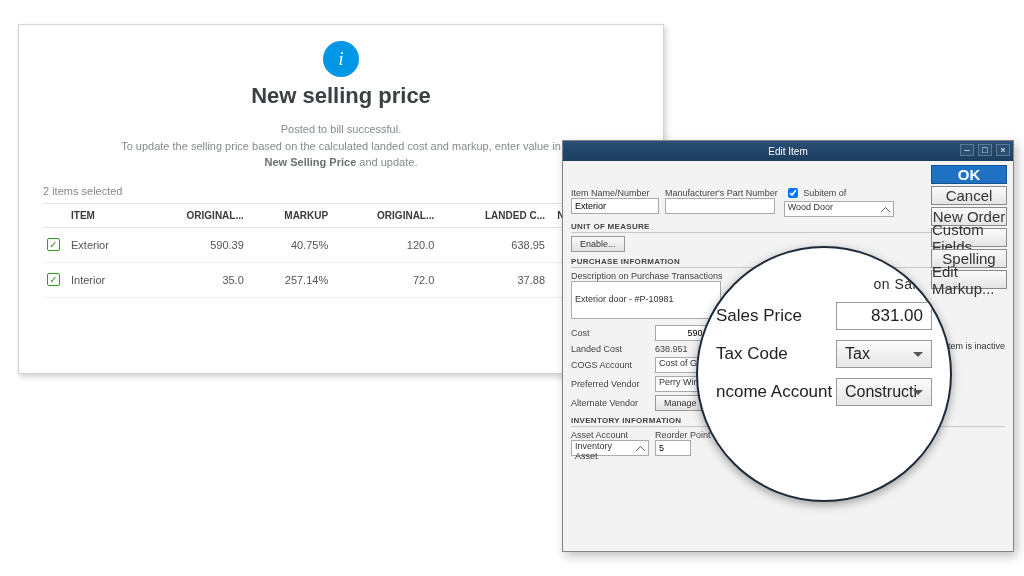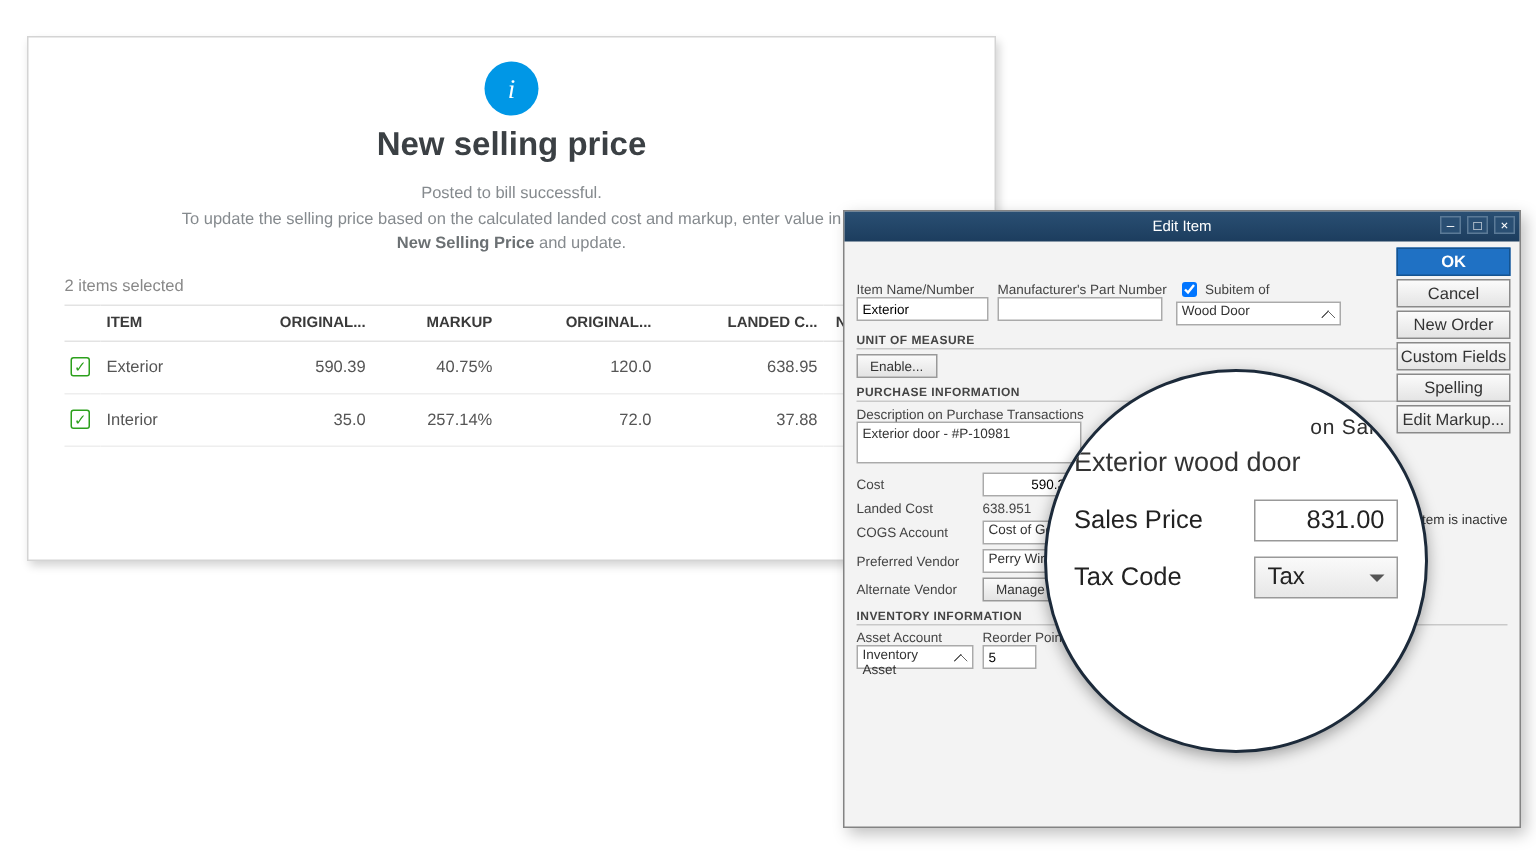--- a/index.html
+++ b/index.html
@@ -55,21 +55,21 @@
   .row { display: flex; align-items: center; gap: 6px; margin-bottom: 3px; }
   .lbl { font-size: 9px; color: #444; }
   .sectlbl { font-size: 8px; font-weight: 700; letter-spacing: .3px; color: #444;
     border-bottom: 1px solid #c9c9c9; margin: 5px 0 3px; padding-bottom: 1px; }
   .dd, .tx { height: 16px; font-size: 9px; border: 1px solid #aaa; background: #fff; padding: 0 3px; }
   .dd { padding-right: 14px; background-image: linear-gradient(45deg, transparent 46%, #666 46%, #666 54%, transparent 54%), linear-gradient(-45deg, transparent 46%, #666 46%, #666 54%, transparent 54%); background-position: right 3px center, right 7px center; background-size: 5px 5px; background-repeat: no-repeat; }
   .btn-xs { height: 16px; font-size: 9px; border: 1px solid #999; background: linear-gradient(#fafafa,#e3e3e3);
     padding: 0 8px; display: inline-flex; align-items: center; }
 
   .right-col { position: absolute; right: 6px; top: 4px; width: 76px; display: flex; flex-direction: column; gap: 2px; }
-  .rb { height: 19px; font-size: 11px; border: 1px solid #8a8a8a; background: linear-gradient(#fbfbfb,#e4e4e4);
+  .rb { height: 19px; font-size: 15px; border: 1px solid #8a8a8a; background: linear-gradient(#fbfbfb,#e4e4e4);
     display: flex; align-items: center; justify-content: center; cursor: pointer; }
   .rb.ok { background: #1f71c4; color: #fff; font-weight: 700; border-color: #145390; }
   .inactive { position: absolute; right: 8px; top: 196px; font-size: 9px; display: flex; align-items: center; gap: 3px; }
   .inactive input { width: 11px; height: 11px; }
 
   
   .lens { position: absolute; left: 696px; top: 246px; width: 256px; height: 256px;
     border: 2px solid #1c2a3a; border-radius: 50%; background: #fff; overflow: hidden;
     box-shadow: 0 3px 10px rgba(0,0,0,.35); }
   .lens-inner { padding: 28px 18px; font-size: 16px; color: #222; }
@@ -166,21 +166,21 @@
       </div>
     </div>
 
     <div class="sectlbl">UNIT OF MEASURE</div>
     <div class="row">
         <div class="btn-xs">Enable...</div>
       </div>
 
     <div class="sectlbl">PURCHASE INFORMATION</div>
     <div class="lbl">Description on Purchase Transactions</div>
-    <div class="tx" style="width:150px;height:28px;padding-top:2px">Exterior door - #P-10981</div>
+    <div class="tx" style="width:150px;height:38px;padding-top:12px">Exterior door - #P-10981</div>
 
     <div class="row" style="margin-top:6px">
         <div class="lbl" style="width:78px">Cost</div>
         <input class="tx" style="width: 64px; text-align: right;" value="590.39">
       </div>
     <div class="row">
         <div class="lbl" style="width:78px">Landed Cost</div>
         <div class="lbl">638.951</div>
       </div>
     <div class="row">
@@ -214,25 +214,30 @@
   </div>
   <div class="inactive">
       <input type="checkbox" style=""> 
       <span>Item is inactive</span>
     </div>
 </div>
 
 <div class="lens">
   <div class="lens-inner">
     <div class="lens-top">on Sales</div>
-    <div style="font-size:18px;color:#333;margin:2px 0 14px">Exterior wood door</div>
     <div class="lrow">
       <span class="big">Sales Price</span>
       <span class="val">831.00</span>
     </div>
     <div class="lrow">
       <span class="big">Tax Code</span>
       <span class="ddv">
           <span>Tax</span>
         </span>
     </div>
+    <div class="lrow">
+      <span class="big">ncome Account</span>
+      <span class="ddv">
+          <span>Constructi</span>
+        </span>
+    </div>
   </div>
 </div>
 
 </body></html>

